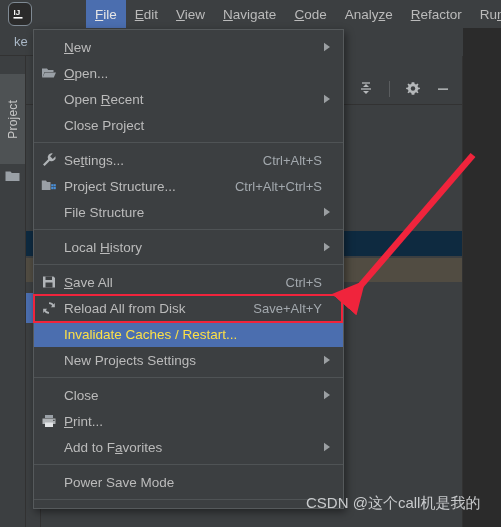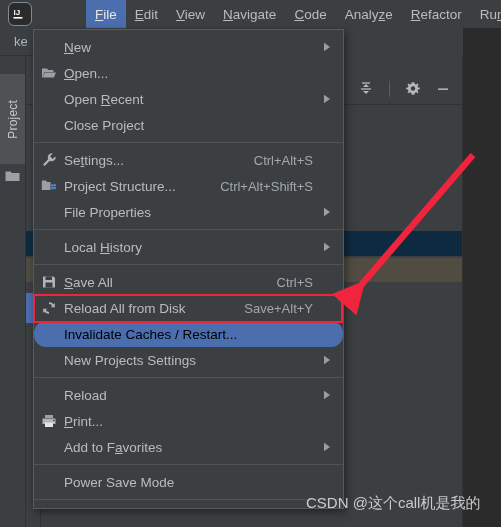--- a/index.html
+++ b/index.html
@@ -192,32 +192,31 @@
     justify-content: center;
   }
   .menu-item .mi-label {
     flex: 1;
     white-space: nowrap;
     overflow: hidden;
   }
   .menu-item .mi-shortcut {
     color: #a2a8ad;
     font-size: 13px;
-    padding-right: 30px;
+    padding-right: 21px;
     white-space: nowrap;
   }
   .menu-item .mi-arrow {
     padding-right: 12px;
     display: flex;
     align-items: center;
   }
   .menu-item.highlighted {
     background: #4b6eaf;
-    color: #000000;
-    border-radius: 12px;
+    color: #fde047;
   }
   .menu-sep {
     height: 1px;
     background: #4f5355;
     margin: 4px 0;
   }
   .mi-label u { text-decoration: underline; }
 
   
   #annotation-box {
@@ -395,25 +394,25 @@
       <span class="mi-icon">
         <svg width="16" height="16" viewBox="0 0 16 16">
           <path d="M0.8 2.5 L5 2.5 L6 4 L9.5 4 L9.5 12 L0.8 12 Z" fill="#9aa0a6"></path>
           <rect x="10.2" y="6.2" width="2.2" height="2.2" fill="#4a90d9"></rect>
           <rect x="12.6" y="6.2" width="2.2" height="2.2" fill="#4a90d9"></rect>
           <rect x="10.2" y="9" width="2.2" height="2.2" fill="#4a90d9"></rect>
           <rect x="12.6" y="9" width="2.2" height="2.2" fill="#4a90d9"></rect>
         </svg>
       </span>
       <span class="mi-label">Project Structure...</span>
-      <span class="mi-shortcut">Ctrl+Alt+Shift+S</span>
-    </div>
-    <div class="menu-item">
-      <span class="mi-icon"></span>
-      <span class="mi-label">File Properties</span>
+      <span class="mi-shortcut">Ctrl+Alt+Ctrl+S</span>
+    </div>
+    <div class="menu-item">
+      <span class="mi-icon"></span>
+      <span class="mi-label">File Structure</span>
       <span class="mi-arrow">
         <svg width="8" height="10" viewBox="0 0 8 10">
           <path d="M1 0.8 L7 5 L1 9.2 Z" fill="#9b9fa2"></path>
         </svg>
       </span>
     </div>
     <div class="menu-sep"></div>
     <div class="menu-item">
       <span class="mi-icon"></span>
       <span class="mi-label">Local <u>H</u>istory</span>
@@ -456,21 +455,21 @@
       <span class="mi-label">New Projects Settings</span>
       <span class="mi-arrow">
         <svg width="8" height="10" viewBox="0 0 8 10">
           <path d="M1 0.8 L7 5 L1 9.2 Z" fill="#9b9fa2"></path>
         </svg>
       </span>
     </div>
     <div class="menu-sep"></div>
     <div class="menu-item">
       <span class="mi-icon"></span>
-      <span class="mi-label">Reload</span>
+      <span class="mi-label">Close</span>
       <span class="mi-arrow">
         <svg width="8" height="10" viewBox="0 0 8 10">
           <path d="M1 0.8 L7 5 L1 9.2 Z" fill="#9b9fa2"></path>
         </svg>
       </span>
     </div>
     <div class="menu-item">
       <span class="mi-icon">
         <svg width="16" height="16" viewBox="0 0 16 16">
           <path d="M4 2 L12 2 L12 5 L4 5 Z" fill="#9aa0a6"></path>

